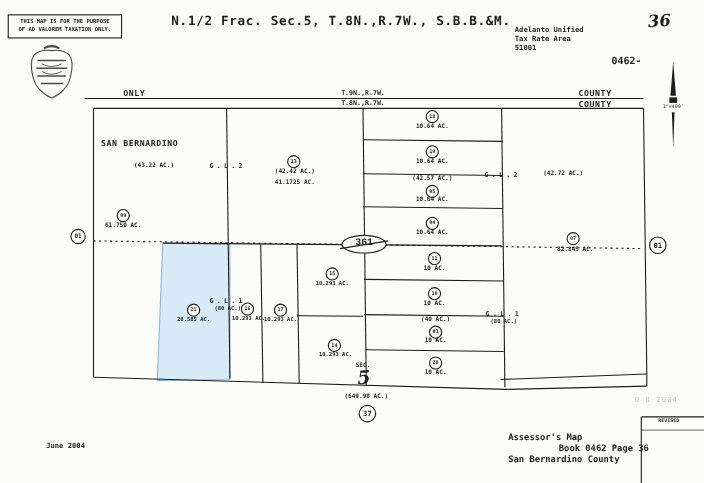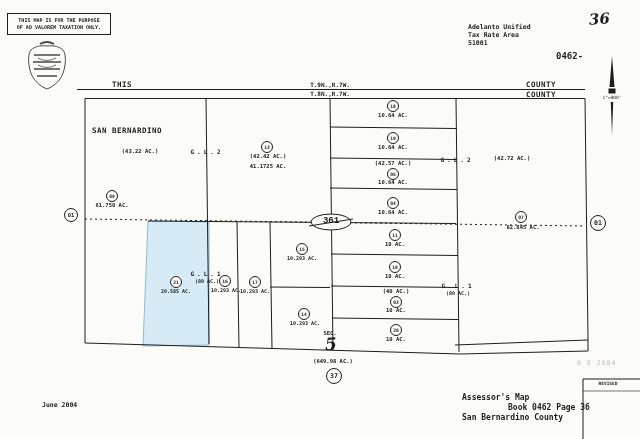--- a/index.html
+++ b/index.html
@@ -83,30 +83,31 @@
       <path d="M583,379 V439"></path>
       <path d="M583,391 H640" stroke-width="0.6"></path>
     </g>
   </svg>
 
   <div class="disc">
     <div>THIS MAP IS FOR THE PURPOSE</div>
     <div>OF AD VALOREM TAXATION ONLY.</div>
   </div>
 
+  <div class="lbl t11 c" style="left:310px;top:14px;">N.1/2 Frac. Sec.5, T.8N.,R.7W., S.B.B.&amp;M.</div>
 
   <div class="lbl t65" style="left:468px;top:24px;">Adelanto Unified</div>
   <div class="lbl t65" style="left:468px;top:32px;">Tax Rate Area</div>
   <div class="lbl t65" style="left:468px;top:40px;">51001</div>
 
   <div class="lbl t9" style="left:556px;top:20px;margin-top:32px;">0462-</div>
   <div class="lbl hand" style="left:589px;top:12px;font-size:15px;transform:rotate(-4deg);">36</div>
   <div class="lbl t4 c" style="left:612px;top:96px;font-weight:normal;">1"=400'</div>
 
-  <div class="lbl t7 c" style="left:122px;top:81px;">THIS</div>
+  <div class="lbl t7 c" style="left:122px;top:81px;">ONLY</div>
   <div class="lbl t7 c" style="left:127px;top:90.5px;margin-top:36px;">SAN BERNARDINO</div>
   <div class="lbl t6 c" style="left:330px;top:82px;">T.9N.,R.7W.</div>
   <div class="lbl t6 c" style="left:330px;top:91px;">T.8N.,R.7W.</div>
   <div class="lbl t7 c" style="left:541px;top:81px;">COUNTY</div>
   <div class="lbl t7 c" style="left:541px;top:90.5px;">COUNTY</div>
 
   <span class="circ med" style="left:71px;top:208px;">01</span>
   <span class="circ big" style="left:598px;top:215px;">01</span>
   <div class="lbl ellipse-lbl c" style="left:331px;top:217px;font-family:Liberation Mono, monospace;">361</div>
 

